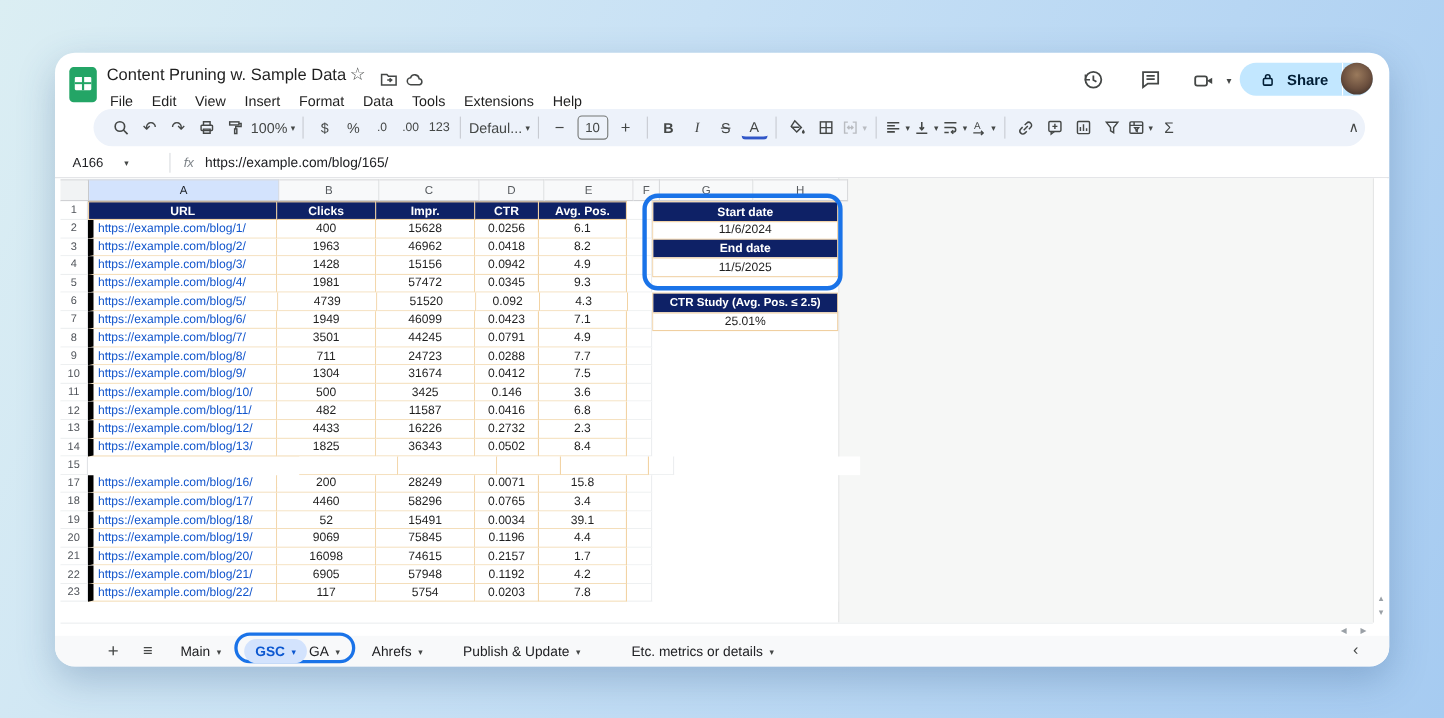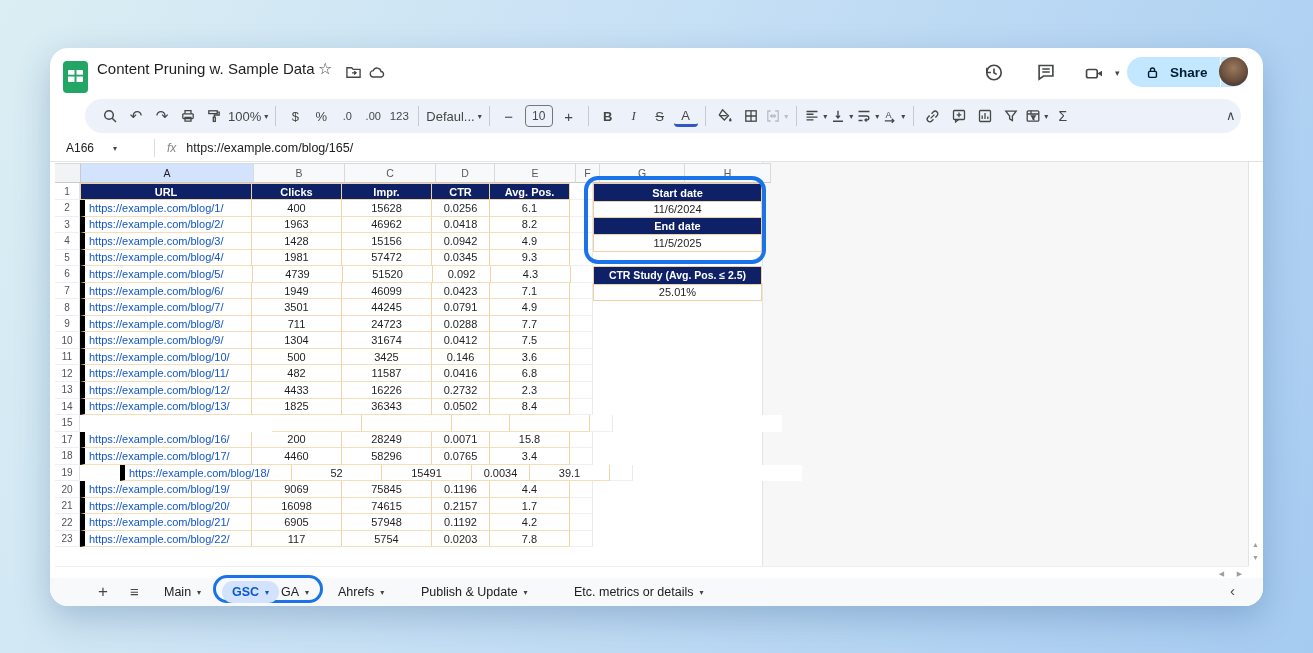--- a/index.html
+++ b/index.html
@@ -96,20 +96,31 @@
     <svg width="17" height="17" viewBox="0 0 16 16" fill="none" stroke="#444746" stroke-width="1.3">
         <path d="M1.8 3.5h4.5l1.4 1.6h6.5v7.4H1.8z"></path>
         <path d="M6.6 8.3h3.6M8.6 6.8l1.8 1.5-1.8 1.5"></path>
       </svg>
   </div>
   <div class="abs hicon" style="left:316px;top:13px;">
     <svg width="18" height="17" viewBox="0 0 16 16" fill="none" stroke="#444746" stroke-width="1.3">
         <path d="M4.8 12.2a3 3 0 0 1-.3-6 3.8 3.8 0 0 1 7.3.9 2.6 2.6 0 0 1 .4 5.1z"></path>
       </svg>
   </div>
+  <div class="abs menubar">
+    <span>File</span>
+    <span>Edit</span>
+    <span>View</span>
+    <span>Insert</span>
+    <span>Format</span>
+    <span>Data</span>
+    <span>Tools</span>
+    <span>Extensions</span>
+    <span>Help</span>
+  </div>
 
   <div class="abs hicon" style="left:932px;top:13px;">
     <svg width="21" height="21" viewBox="0 0 18 18" fill="none" stroke="#444746" stroke-width="1.4">
         <circle cx="9.4" cy="9" r="6.2"></circle>
         <path d="M9.4 5.6v3.6l2.4 1.4"></path>
         <path d="M3.2 5V9h3.6" stroke-width="1.2"></path>
       </svg>
   </div>
   <div class="abs hicon" style="left:985px;top:13px;">
     <svg width="20" height="20" viewBox="0 0 16 16" fill="none" stroke="#444746" stroke-width="1.3">
@@ -475,21 +486,21 @@
         <div class="cell peach" style="width: 90px;">4460</div>
         <div class="cell peach" style="width: 90px;">58296</div>
         <div class="cell peach" style="width: 58px;">0.0765</div>
         <div class="cell peach" style="width: 80px;">3.4</div>
         <div class="cell fcell" style="width: 23px;"></div>
         <div class="cell ghcell" style="width: 84px;"></div>
         <div class="cell ghcell" style="width: 85px;"></div>
       </div>
       <div class="grow">
         <div class="cell rn" style="width: 25px;">19</div>
-        <div class="cell peach urlc" style="width: 172px; margin-left: 40px;">https://example.com/blog/18/</div>
+        <div class="cell peach urlc" style="width: 172px;">https://example.com/blog/18/</div>
         <div class="cell peach" style="width: 90px;">52</div>
         <div class="cell peach" style="width: 90px;">15491</div>
         <div class="cell peach" style="width: 58px;">0.0034</div>
         <div class="cell peach" style="width: 80px;">39.1</div>
         <div class="cell fcell" style="width: 23px;"></div>
         <div class="cell ghcell" style="width: 84px;"></div>
         <div class="cell ghcell" style="width: 85px;"></div>
       </div>
       <div class="grow">
         <div class="cell rn" style="width: 25px;">20</div>

